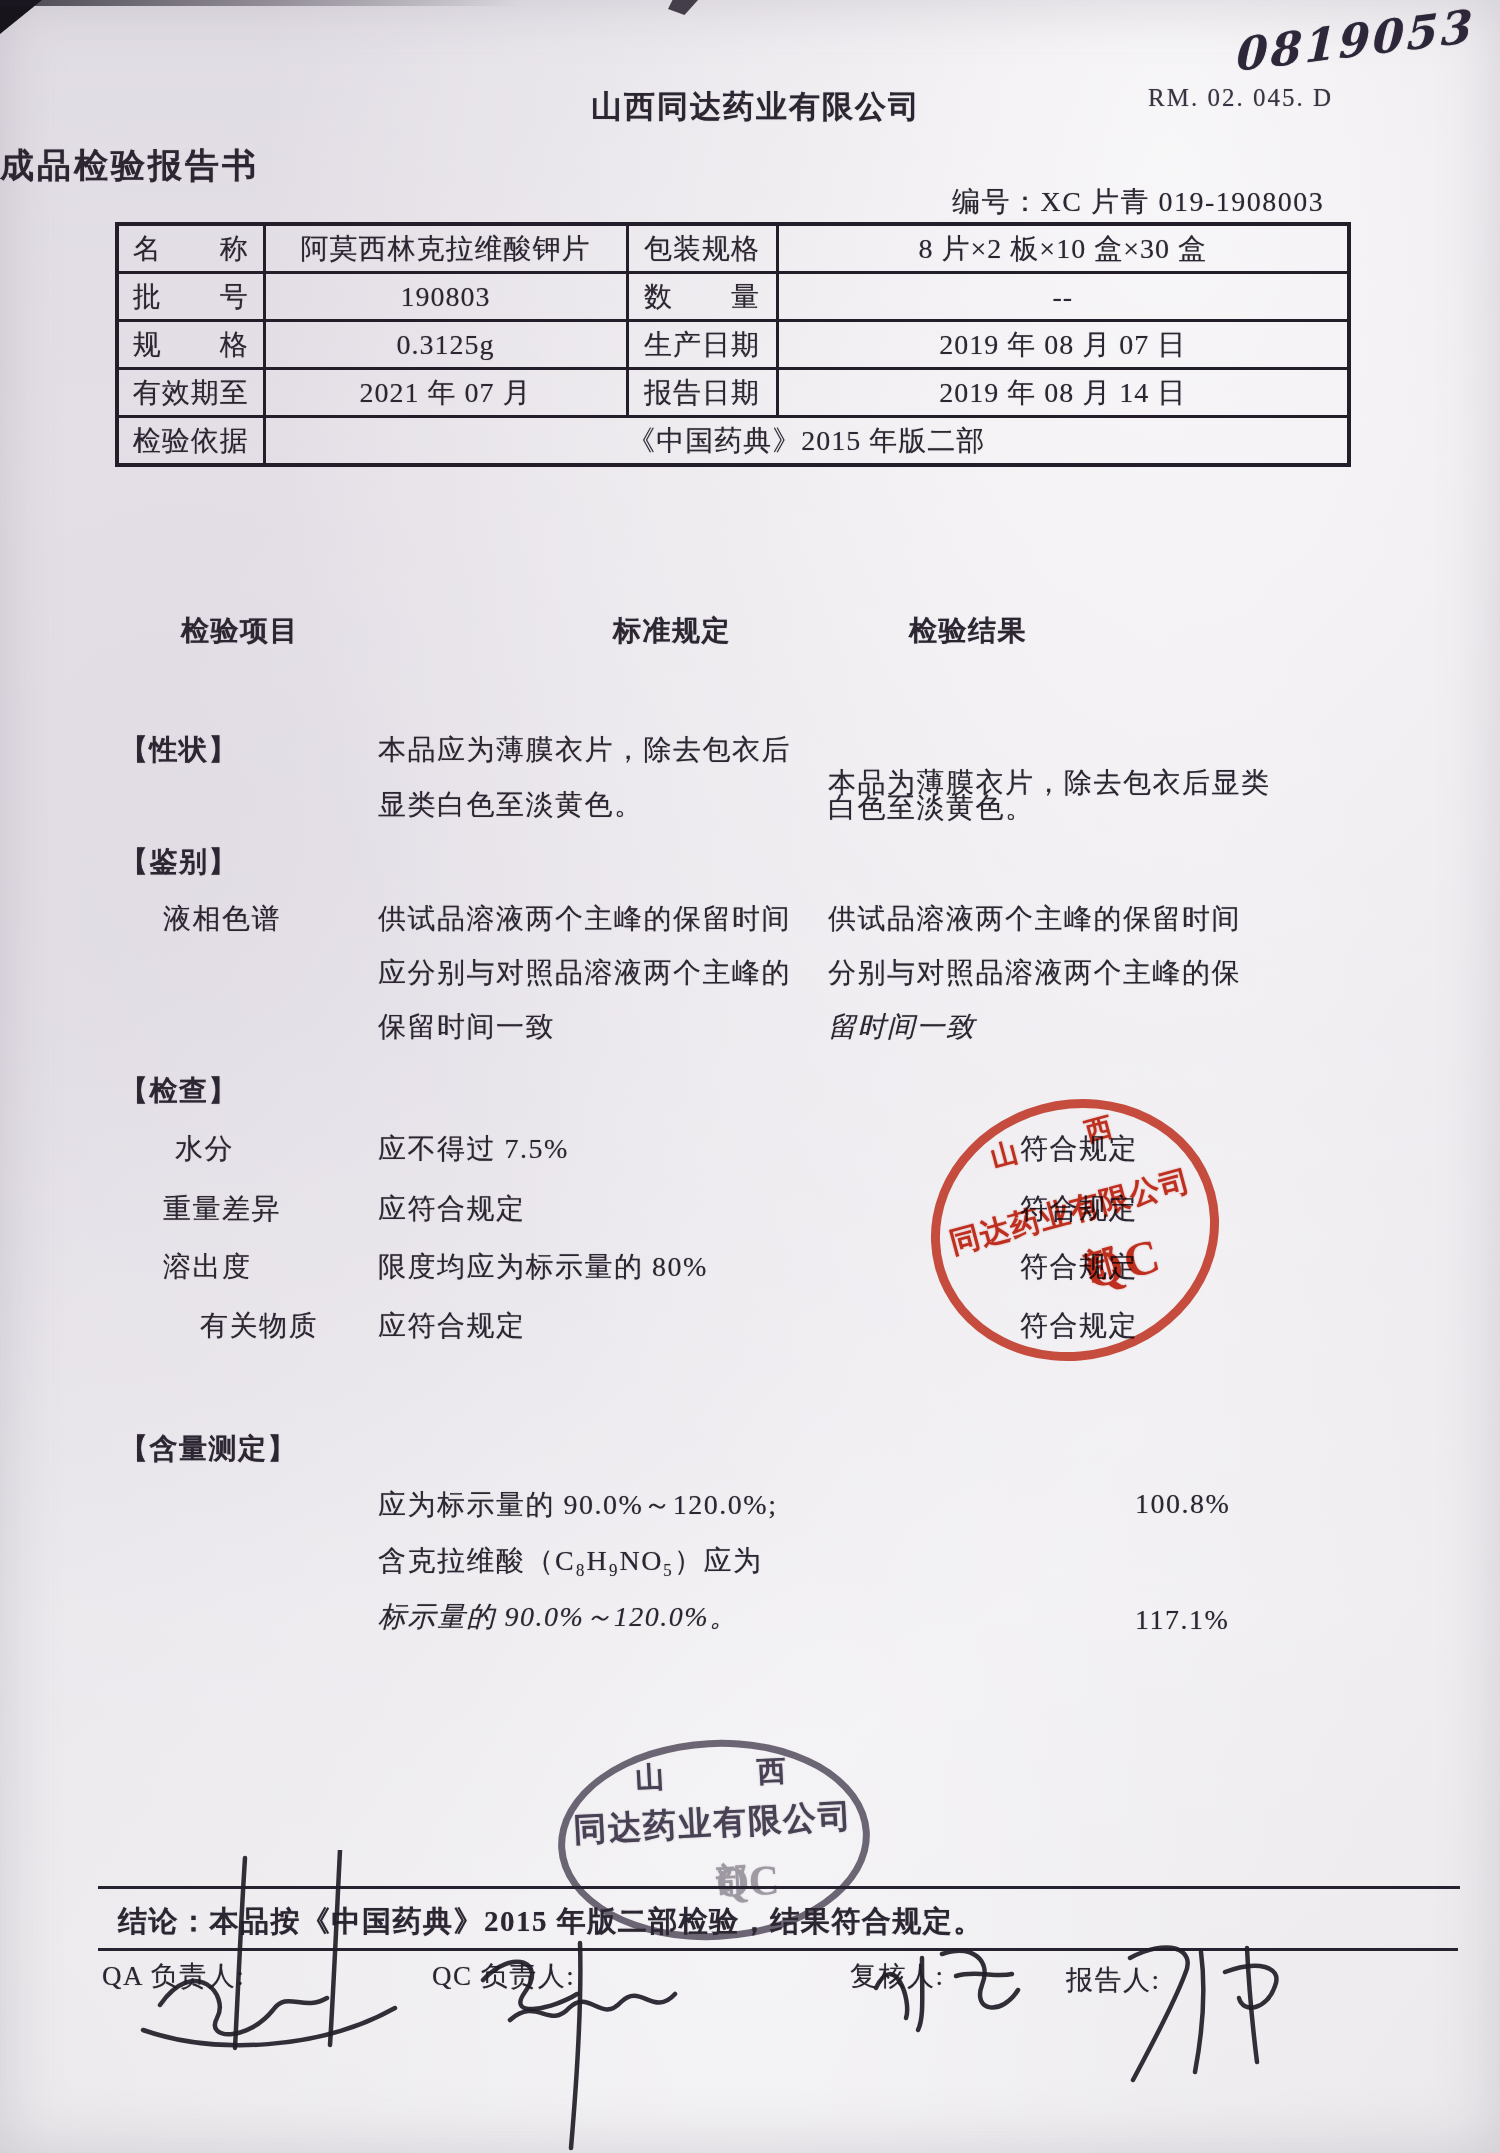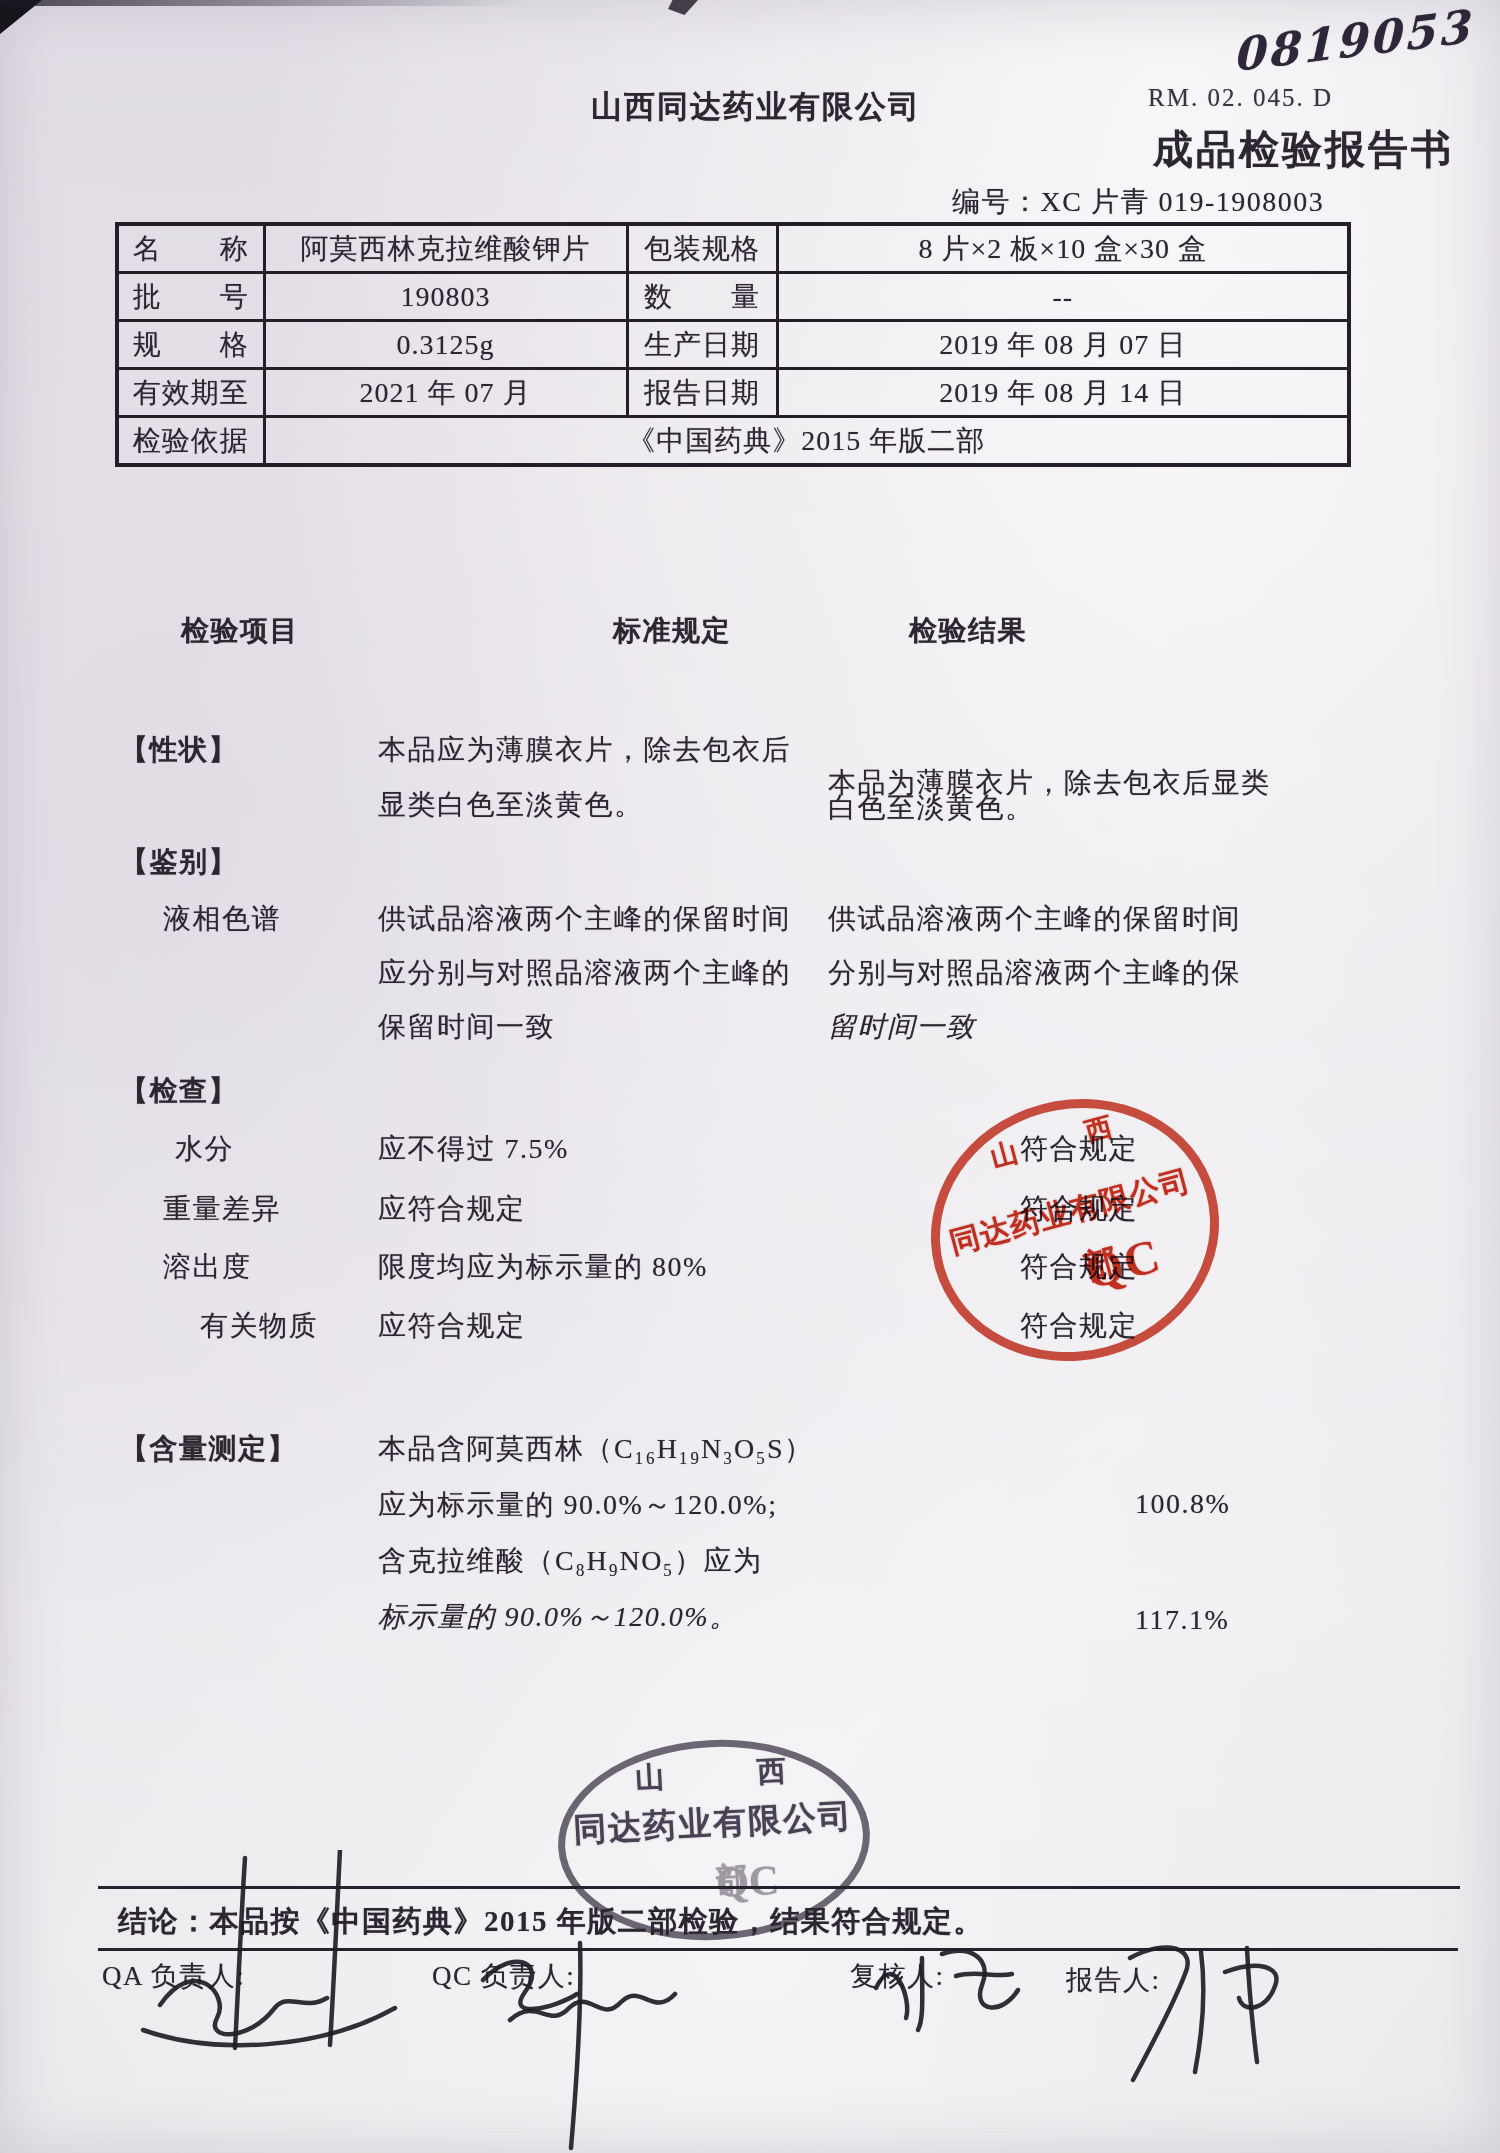--- a/index.html
+++ b/index.html
@@ -55,21 +55,21 @@
 <div class="doc">
 
   <div class="corner"></div>
   <div class="topstreak"></div>
   <div class="smudge"></div>
 
   <div class="hand">0819053</div>
   <div class="t" style="left:1148px;top:84px;font-size:25px;letter-spacing:2px;color:#3a3442;">RM. 02. 045. D</div>
 
   <div class="t b" style="left:0;top:86px;width:1454px;text-align:center;font-size:31px;letter-spacing:2px;padding-left:29px;">山西同达药业有限公司</div>
-  <div class="t b" style="left:0;top:122px;width:1454px;text-align:right;font-size:40px;letter-spacing:3px;">成品检验报告书</div>
+  <div class="t b" style="left:0;top:143px;width:1454px;text-align:left;font-size:34px;letter-spacing:3px;">成品检验报告书</div>
 
   <div class="t" style="left:952px;top:183px;">编号：XC 片青 019-1908003</div>
 
   <table class="info">
     <colgroup>
         <col style="width:147px">
         <col style="width:363px">
         <col style="width:150px">
         <col style="width:572px">
       </colgroup>
@@ -132,21 +132,20 @@
   <div class="t" style="left:378px;top:1190px;">应符合规定</div>
   <div class="t" style="left:1020px;top:1190px;">符合规定</div>
   <div class="t" style="left:163px;top:1248px;">溶出度</div>
   <div class="t" style="left:378px;top:1248px;">限度均应为标示量的 80%</div>
   <div class="t" style="left:1020px;top:1248px;">符合规定</div>
   <div class="t" style="left:177px;top:1307px;margin-left:23px;">有关物质</div>
   <div class="t" style="left:378px;top:1307px;">应符合规定</div>
   <div class="t" style="left:1020px;top:1307px;">符合规定</div>
 
   <div class="t b" style="left:120px;top:1430px;">【含量测定】</div>
-  <div class="t" style="left:378px;top:1430px;">本品含阿莫西林（C₁₆H₁₉N₃O₅S）</div>
   <div class="t" style="left:378px;top:1486px;">应为标示量的 90.0%～120.0%;</div>
   <div class="t" style="left:378px;top:1542px;">含克拉维酸（C₈H₉NO₅）应为</div>
   <div class="t" style="left:378px;top:1598px;font-style:italic;">标示量的 90.0%～120.0%。</div>
   <div class="t" style="left:1135px;top:1488px;">100.8%</div>
   <div class="t" style="left:1135px;top:1604px;">117.1%</div>
 
   <div class="stamp stamp-red">
     <span class="s1">山　西</span>
     <span class="s2">同达药业有限公司</span>
     <span class="s3">

